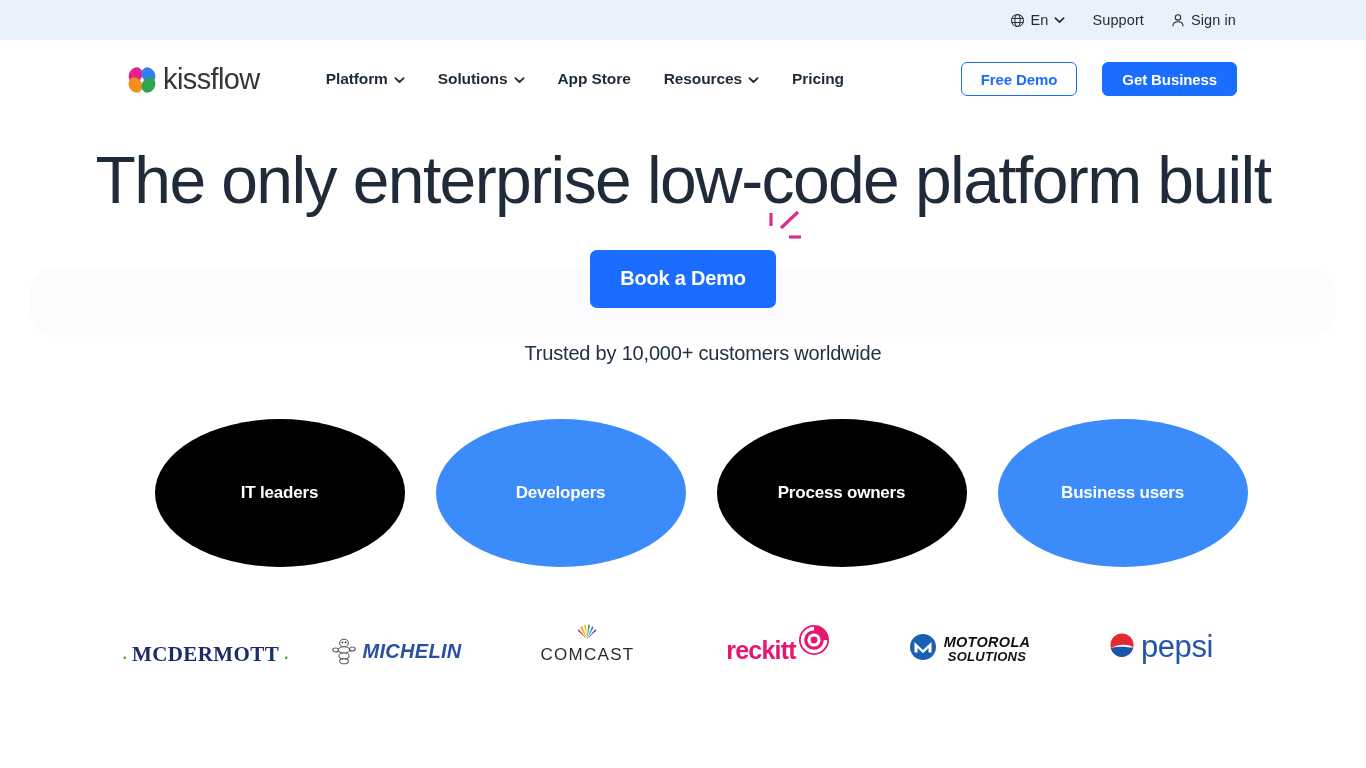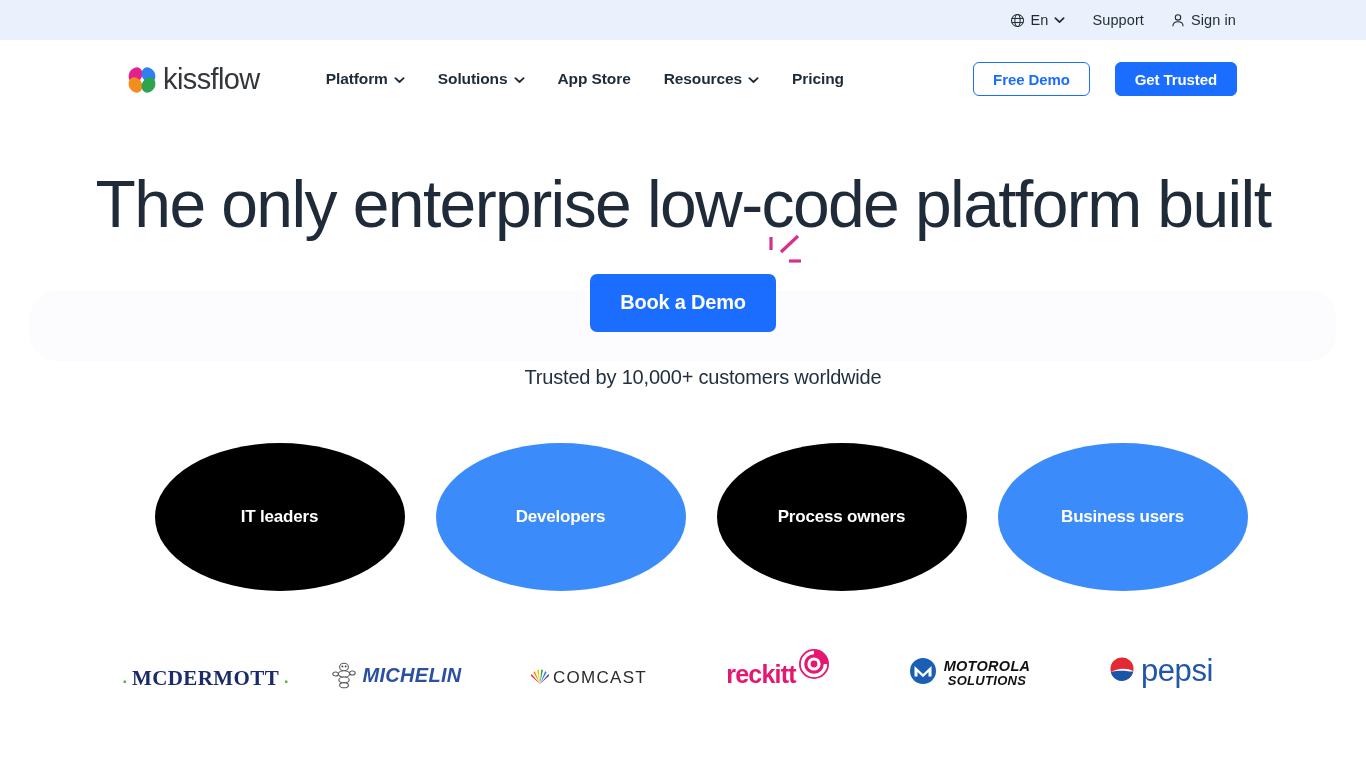--- a/index.html
+++ b/index.html
@@ -77,21 +77,21 @@
     position:absolute; left:31px; top:122px; right:31px; height:68px;
     background:#fcfcfe; border-radius:26px;
     box-shadow:0 0 0 1px #fbfbfd;
   }
 
   
   .hero{ position:relative; text-align:center; }
   .headline{
     font-size:66px; font-weight:300; line-height:1.06;
     color:#1f2b38; letter-spacing:-1.6px;
-    margin-top:52px; white-space:nowrap;
+    margin-top:28px; white-space:nowrap;
   }
 
   .cta-wrap{
     position:relative; display:inline-block; margin-top:34px;
   }
   .cta{
     background:#1a6dff; color:#fff;
     font-size:20px; font-weight:700; letter-spacing:-.2px;
     border:none; border-radius:7px;
     height:58px; padding:0 30px; cursor:pointer;
@@ -134,21 +134,21 @@
     letter-spacing:.4px; font-family:"Liberation Serif", serif;
   }
   .dot-green{ color:#4caf2f; font-weight:700; }
   .cl-michelin{
     font-size:20px; font-weight:700; font-style:italic; color:#2b50a1;
     letter-spacing:.3px;
     text-align:right;
   }
   .bib{ width:26px; height:28px; }
   .cl-comcast{
-    display:flex; flex-direction:row; align-items:center; gap:1px;
+    display:flex; flex-direction:column; align-items:center; gap:1px;
   }
   .cl-comcast-text{
     font-size:17px; font-weight:400; color:#2a2a2a; letter-spacing:1.3px;
   }
   .cl-reckitt{
     display:flex; align-items:flex-end; gap:1px;
   }
   .cl-reckitt-text{
     font-size:25px; font-weight:700; color:#e5176f; letter-spacing:-.8px;
   }
@@ -238,21 +238,21 @@
           </svg>
       </span>
     </div>
     <div class="nav-link">
       <span>Pricing</span>
     </div>
   </div>
 
   <div class="nav-actions">
     <div class="btn btn-outline">Free Demo</div>
-    <div class="btn btn-solid">Get Trusted</div>
+    <div class="btn btn-solid">Get Business</div>
   </div>
 </div>
 
 <div class="hero">
   <div class="hero-panel"></div>
 
   <div class="headline">The only enterprise low-code platform built</div>
 
   <div class="cta-wrap">
     <div class="cta">Book a Demo</div>

